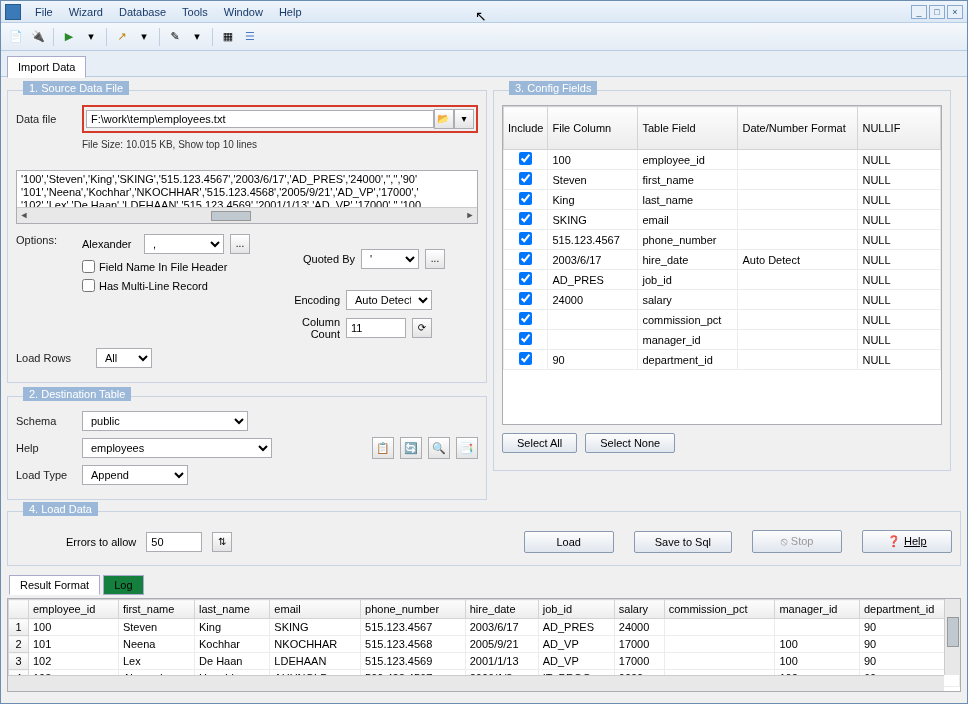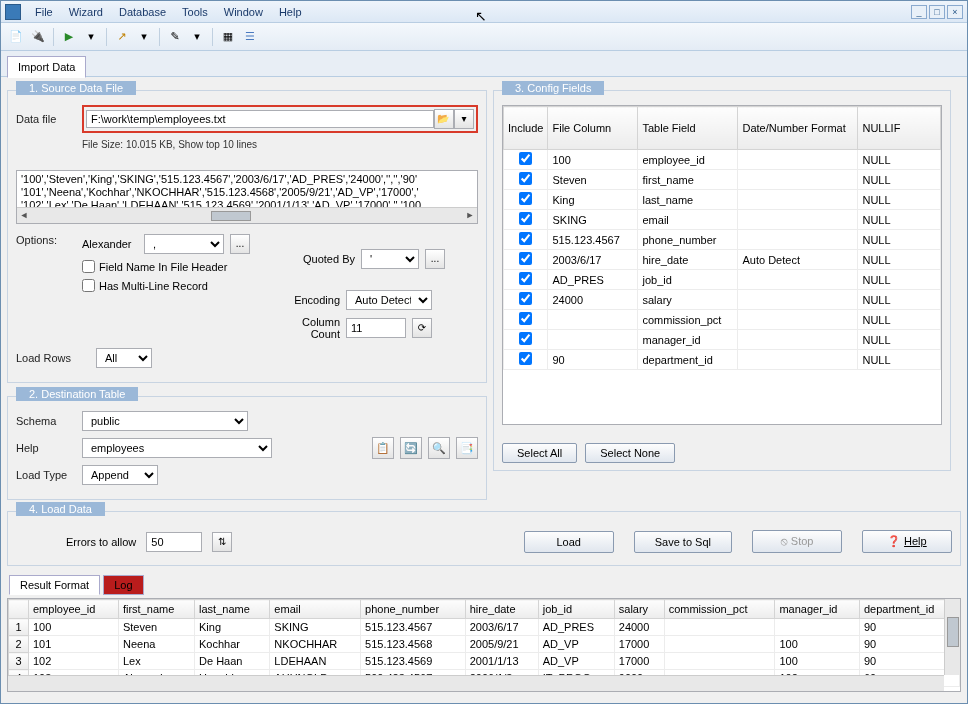--- a/index.html
+++ b/index.html
@@ -12,47 +12,47 @@
 .toolbar { background:linear-gradient(#f4f8fc,#e4ecf5); height:28px; border-bottom:1px solid #b8cde2; display:flex; align-items:center; padding:0 6px; gap:4px;}
 .toolbar .tbtn{ width:18px; height:18px; border:1px solid transparent; display:flex; align-items:center; justify-content:center;}
 .toolbar .sep{ width:1px; height:18px; background:#c0d0e0; margin:0 2px;}
 .tabstrip { background:#e8eef5; height:26px; padding:4px 6px 0 6px; border-bottom:1px solid #b8cde2;}
 .tabstrip .tab{ display:inline-block; background:#fff; border:1px solid #aac; border-bottom:1px solid #fff; padding:4px 10px; position:relative; top:1px;}
 .workarea{ padding:6px; display:flex; flex-direction:column; gap:4px; height:calc(100% - 76px); background:#f0f0f0;}
 .toprow{ display:flex; gap:6px;}
 .leftcol{ width:480px; display:flex; flex-direction:column; gap:6px;}
 .rightcol{ width:458px;}
 fieldset{ border:1px solid #c8d4e2; padding:8px 8px 8px 8px; position:relative; background:#f0f0f0;}
-legend{ background:#9bb8d8; color:#fff; padding:1px 13px; font-size:11px; position:relative; top:-2px;}
+legend{ background:#9bb8d8; color:#fff; padding:1px 6px; font-size:11px; position:relative; top:-2px;margin-left:7px;}
 .row{ display:flex; align-items:center; gap:6px; margin-bottom:6px;}
 .lbl{ width:60px; text-align:left; color:#222;}
 input[type=text], select{ border:1px solid #abadb3; background:#fff; height:20px; padding:0 4px; font-size:11px;}
 .filepath-wrap{ border:2px solid #d83a2a; padding:2px; display:flex; align-items:center; flex:1;}
 .filepath-wrap input{ flex:1; border:1px solid #abadb3; height:18px;}
 .btn-sm{ width:20px; height:20px; border:1px solid #abadb3; background:linear-gradient(#fff,#e4e4e4); font-size:10px; text-align:center; line-height:18px;}
 .preview{ border:1px solid #abadb3; background:#fff; height:54px; overflow:hidden; padding:2px 4px; font-size:10px; line-height:13px; white-space:nowrap; position:relative;}
 .preview .scroll{ position:absolute; bottom:0; left:0; right:0; height:16px; background:#e8e8e8; border-top:1px solid #ccc; display:flex; align-items:center;}
 .preview .scroll .thumb{ width:40px; height:10px; background:#c0c8d0; border:1px solid #999; margin-left:180px;}
 .preview .scroll .arr{ width:14px; height:14px; text-align:center; font-size:9px; color:#555;}
 .opts{ display:flex; gap:20px;}
 .opts .col{ display:flex; flex-direction:column; gap:6px;}
 .checkbox-row{ display:flex; align-items:center; gap:4px;}
 .checkbox-row input{ width:13px; height:13px;}
 .cfgtable{ border:1px solid #abadb3; background:#fff; height:320px; overflow:auto;}
 .cfgtable table{ width:100%; border-collapse:collapse;}
 .cfgtable th{ background:linear-gradient(#fdfdfd,#ececec); border:1px solid #d4d4d4; padding:15px 4px; text-align:left; font-weight:normal; font-size:11px;}
 .cfgtable td{ border:1px solid #ececec; padding:2px 4px; height:18px;}
 .cfgtable input[type=checkbox]{ width:13px; height:13px;}
-.btnrow{ display:flex; gap:8px; margin-top:18px;}
+.btnrow{ display:flex; gap:8px; margin-top:8px;}
 .button{ border:1px solid #8a9ab0; background:linear-gradient(#fdfdfd,#e0e6ee); padding:3px 14px; min-width:70px; text-align:center; border-radius:2px;}
 .button.big{ padding:4px 20px; min-width:90px;}
 .loadrow{ display:flex; align-items:center; gap:20px; padding:4px 0;}
 .bottomtabs{ height:24px; padding:4px 2px 0 2px;}
 .bottomtabs .tab{ display:inline-block; border:1px solid #aac; padding:3px 10px; background:#fff; border-bottom:1px solid #fff; position:relative; top:1px;}
-.bottomtabs .tab.inactive{ background:#b91c1c; border-bottom:1px solid #aac;}
+.bottomtabs .tab.inactive{ background:#15803d; border-bottom:1px solid #aac;}
 .resultgrid{ border:1px solid #abadb3; background:#fff; height:94px; overflow:hidden; position:relative;}
 .resultgrid table{ border-collapse:collapse; width:100%;}
 .resultgrid th{ background:linear-gradient(#fdfdfd,#ececec); border:1px solid #d4d4d4; padding:3px 4px; text-align:left; font-weight:normal; font-size:11px;}
 .resultgrid td{ border:1px solid #ececec; padding:2px 4px; height:16px; white-space:nowrap; overflow:hidden;}
 .resultgrid .rowhdr{ background:linear-gradient(#fdfdfd,#ececec); border:1px solid #d4d4d4; text-align:center; width:20px;}
 .resultgrid .vscroll{ position:absolute; right:0; top:0; bottom:16px; width:16px; background:#e8e8e8; border-left:1px solid #ccc;}
 .resultgrid .vscroll .vthumb{ width:12px; height:30px; background:#c0c8d0; border:1px solid #999; margin:18px auto 0 auto;}
 .resultgrid .hscroll{ position:absolute; left:0; right:16px; bottom:0; height:16px; background:#e8e8e8; border-top:1px solid #ccc;}
 .iconbtn{ width:22px; height:22px; border:1px solid #abadb3; background:linear-gradient(#fff,#e4e4e4); display:inline-flex; align-items:center; justify-content:center;}
 .cursor{ position:absolute; left:475px; top:8px; font-size:14px; color:#000; pointer-events:none;}
@@ -174,21 +174,21 @@
           <div class="lbl">Help</div>
           <select style="width:190px;"><option>employees</option></select>
           <div style="flex:1"></div>
           <div class="iconbtn">📋</div>
           <div class="iconbtn">🔄</div>
           <div class="iconbtn">🔍</div>
           <div class="iconbtn">📑</div>
         </div>
         <div class="row" style="margin-top:6px;">
           <div class="lbl">Load Type</div>
-          <select style="width:76px;"><option>Append</option></select>
+          <select style="width:106px;"><option>Append</option></select>
         </div>
       </fieldset>
     </div>
 
     <div class="rightcol">
       <fieldset style="height:388px;">
         <legend>3. Config Fields</legend>
         <div class="cfgtable">
           <table>
             <thead>

